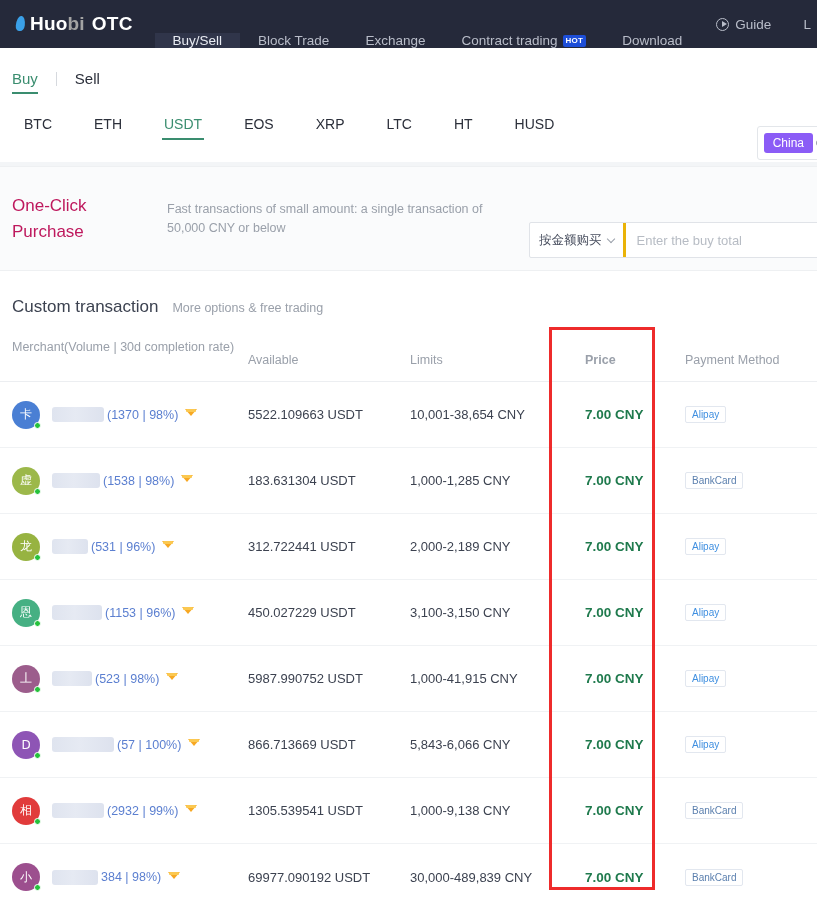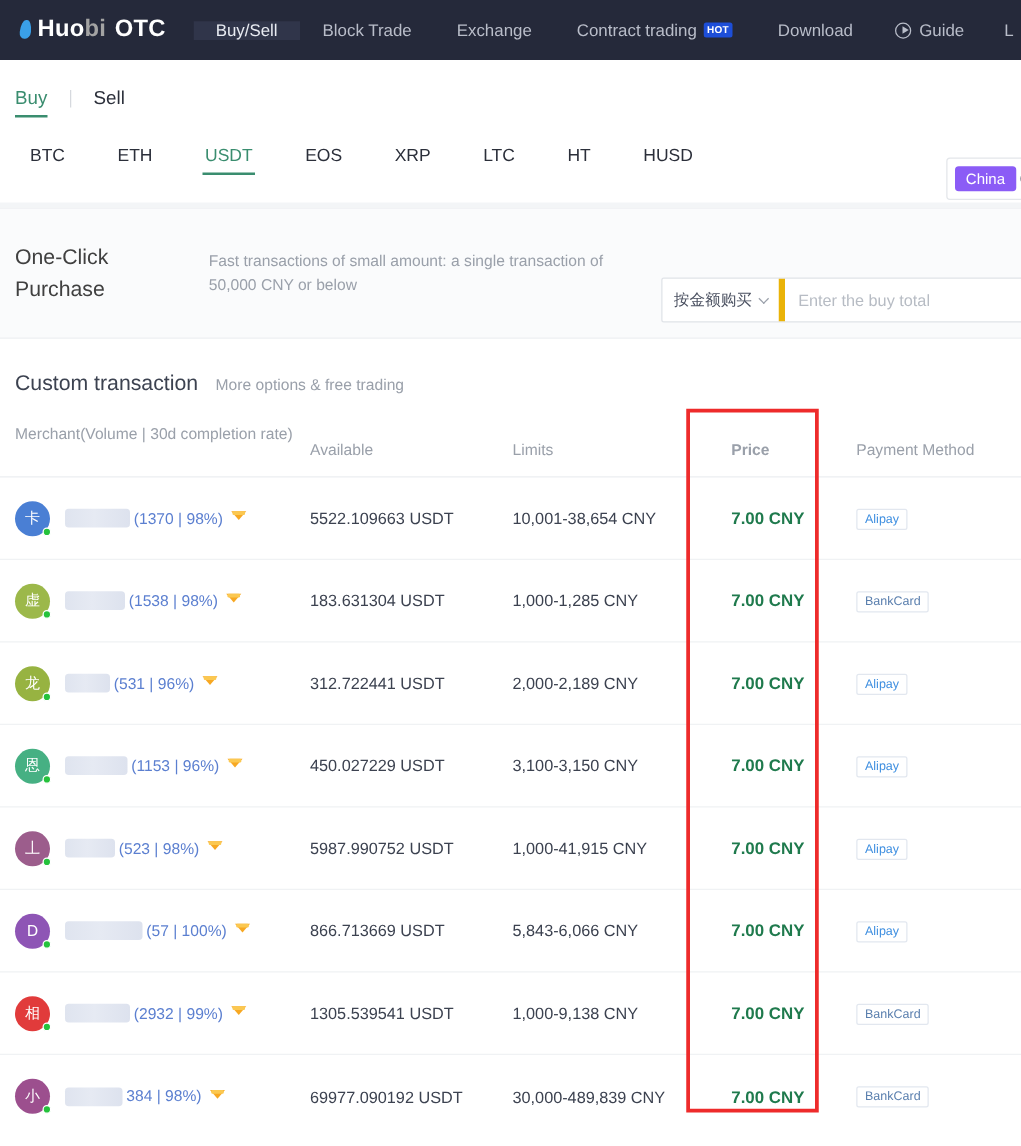--- a/index.html
+++ b/index.html
@@ -40,21 +40,21 @@
     left: 2px; top: 1px;
     width: 9px; height: 15px;
     background: #3aa0e8;
     border-radius: 50% 50% 50% 50% / 70% 70% 40% 40%;
     transform: skewX(-6deg);
   }
   .brand .huo { color: #ffffff; }
   .brand .bi { color: #a3a3a3; }
   .brand .otc { color: #ffffff; margin-left: 7px; }
 
-  .nav-items { display: flex; align-items: center; }
+  .nav-items { display: flex; align-items: flex-end; }
   .nav-item {
     display: flex; align-items: center;
     padding: 0 18px;
     color: #b9bdc9;
     font-size: 13.5px;
     white-space: nowrap;
     cursor: pointer;
   }
   .nav-item.active {
     background: #30354a;
@@ -182,21 +182,21 @@
     border-top: 1px solid #eef0f2;
     border-bottom: 1px solid #eef0f2;
     height: 105px;
     display: flex;
     align-items: center;
     padding-left: 12px;
     position: relative;
   }
   .oc-title {
     font-size: 17px;
-    color: #404040;
+    color: #be185d;
     line-height: 26px;
     width: 130px;
   }
   .oc-desc {
     font-size: 12.5px;
     color: #9aa0aa;
     line-height: 19px;
     width: 345px;
     margin-left: 25px;
   }
@@ -210,21 +210,21 @@
     background: #ffffff;
     border: 1px solid #e0e3e8;
     border-radius: 2px;
     width: 300px;
   }
   .oc-select {
     display: flex; align-items: center;
     padding: 0 9px;
     font-size: 12.5px;
     color: #4a5060;
-    border-right: 5px solid #eab308;
+    border-right: 3px solid #eab308;
     white-space: nowrap;
     cursor: pointer;
   }
   .chev {
     display: inline-block;
     width: 6px; height: 6px;
     border-right: 1.2px solid #9aa0aa;
     border-bottom: 1.2px solid #9aa0aa;
     transform: rotate(45deg);
     margin: -3px 0 0 6px;

